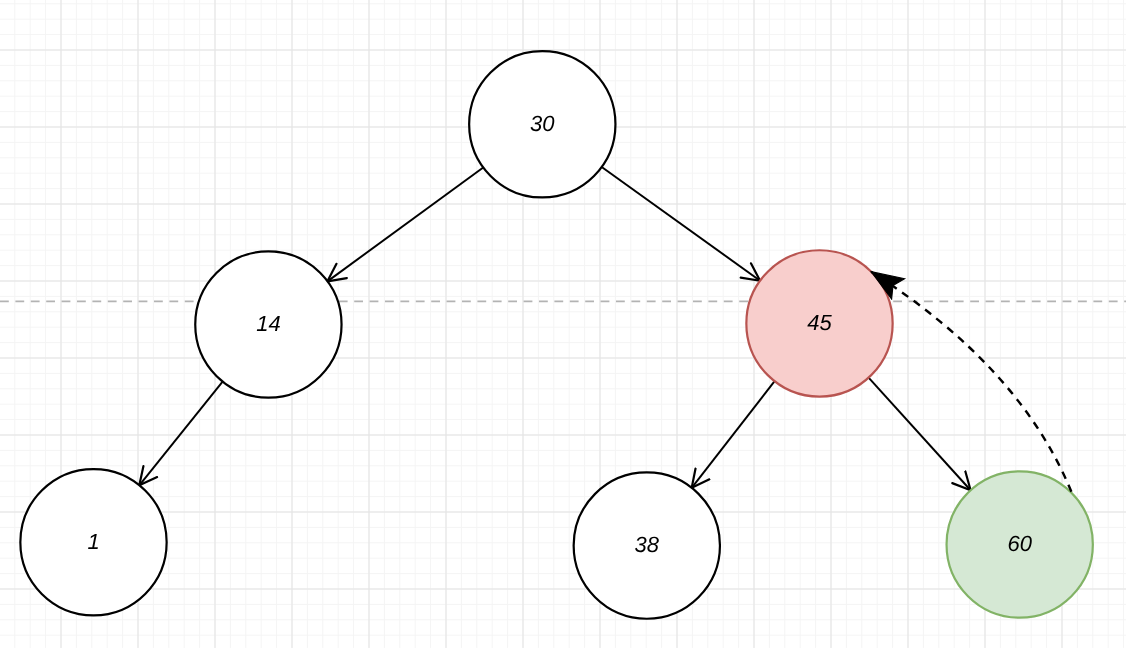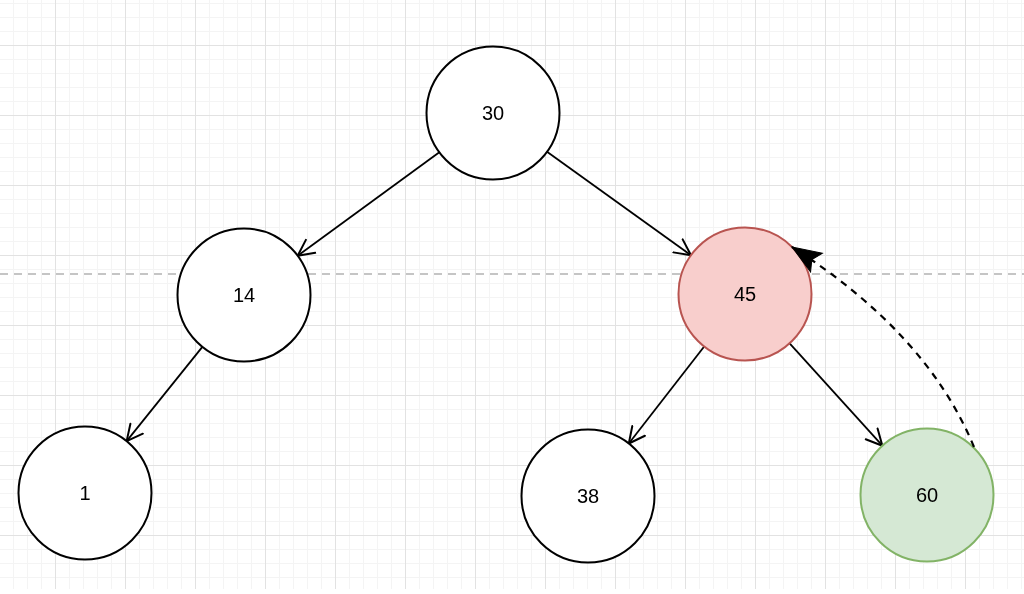--- a/index.html
+++ b/index.html
@@ -16,20 +16,21 @@
     height: 589px;
     background-color: #ffffff;
     
     background-image:
       linear-gradient(to right, #e2e2e2 1px, transparent 1px),
       linear-gradient(to bottom, #e2e2e2 1px, transparent 1px),
       linear-gradient(to right, #f4f4f4 1px, transparent 1px),
       linear-gradient(to bottom, #f4f4f4 1px, transparent 1px);
     background-size: 70px 70px, 70px 70px, 14px 14px, 14px 14px;
     background-position: 55px 0, 0 45px, 13px 0, 0 3px;
+    font-style: italic;
   }
   svg { position: absolute; top: 0; left: 0; }
   .node-label {
     font-family: "Liberation Sans", sans-serif;
     font-size: 20px;
     fill: #000000;
     user-select: none;
   }
 </style>
 </head>

